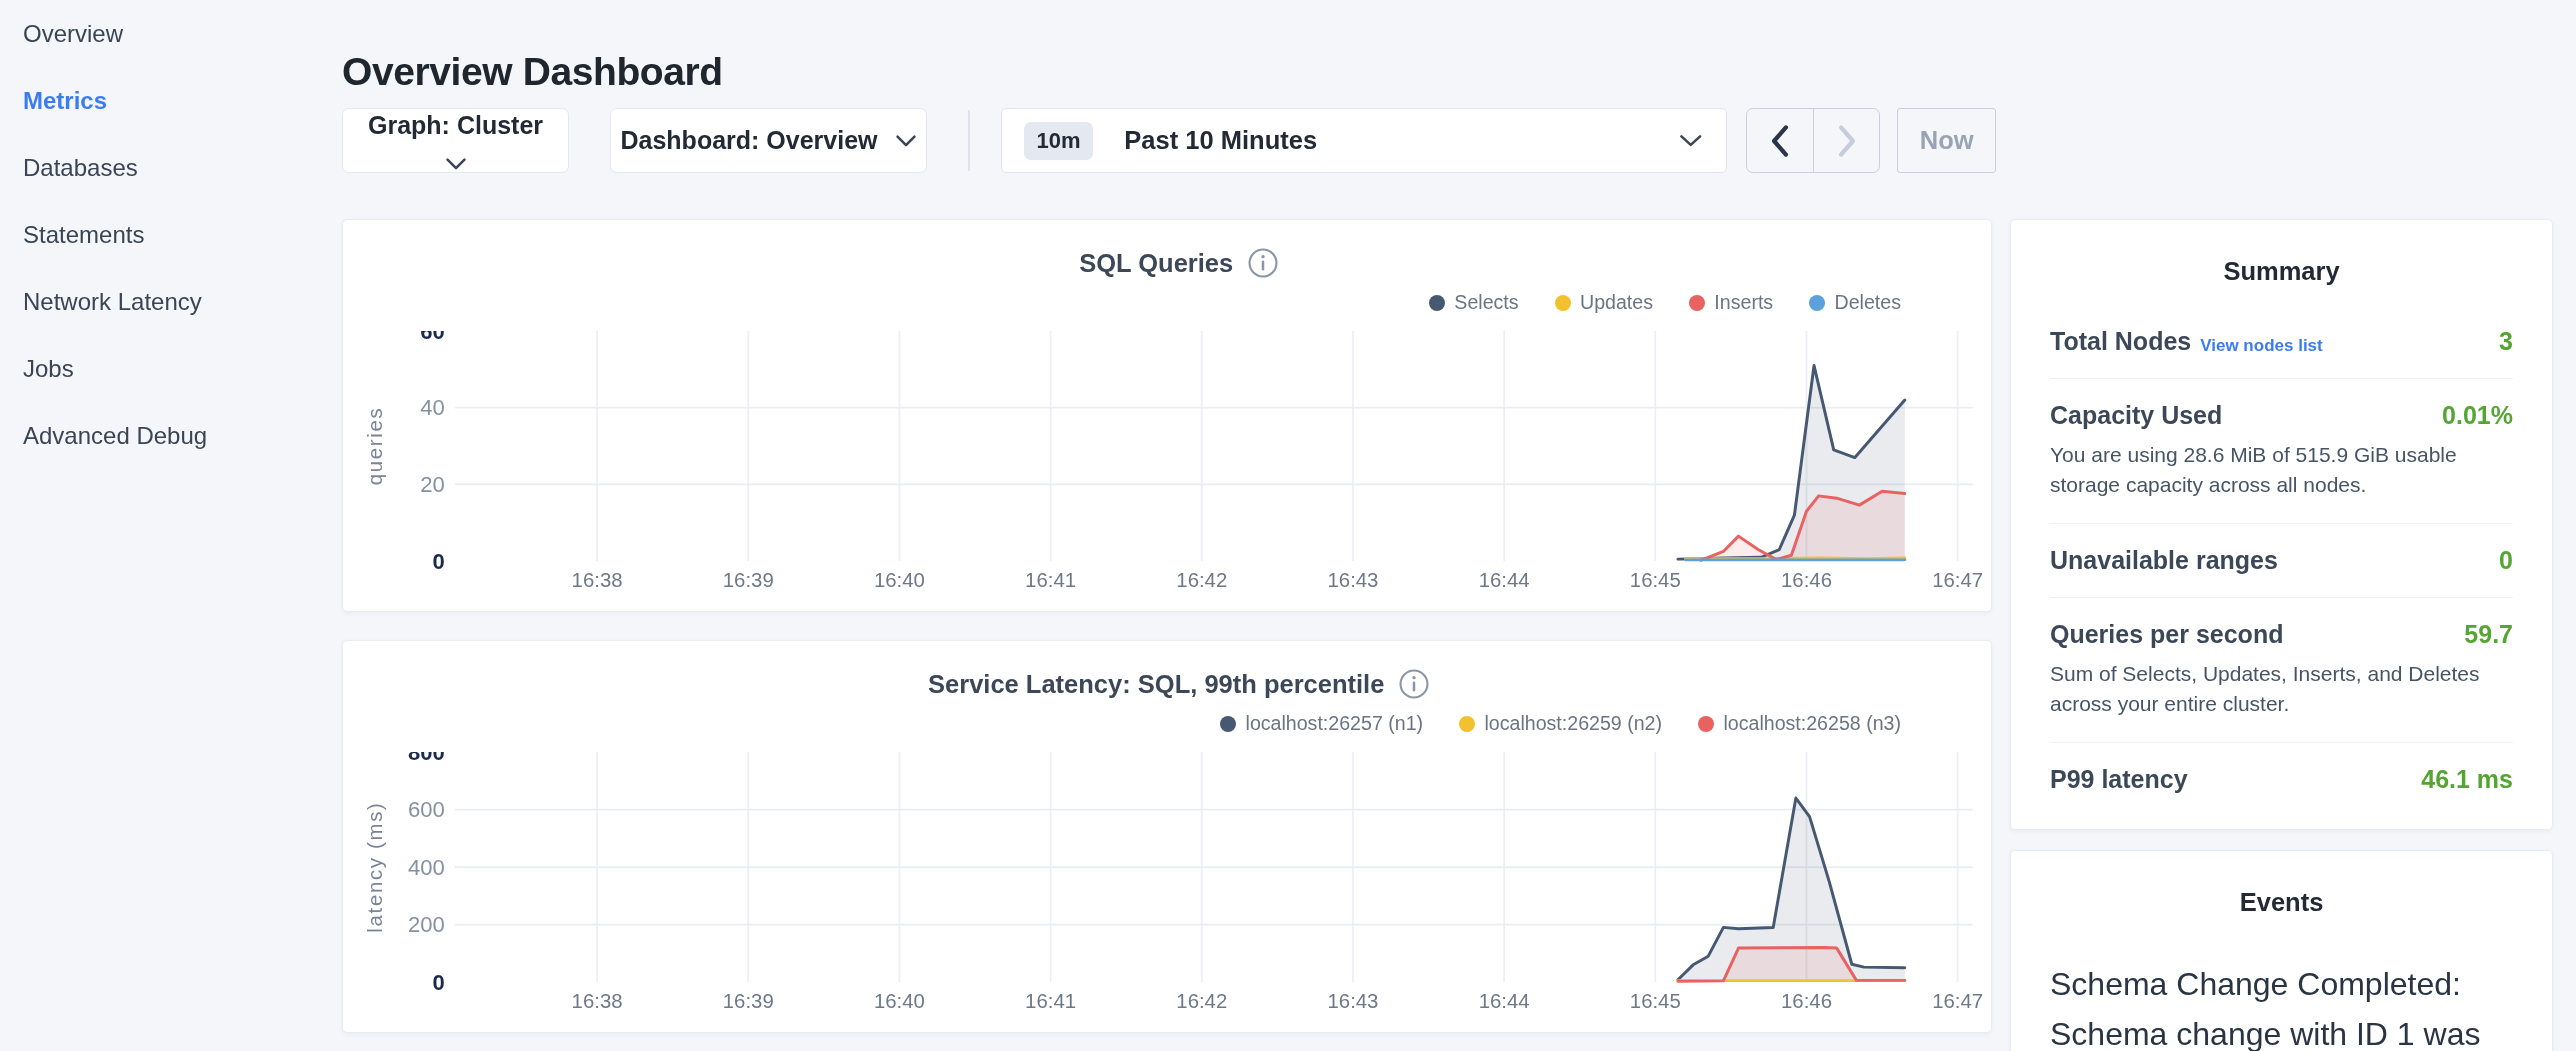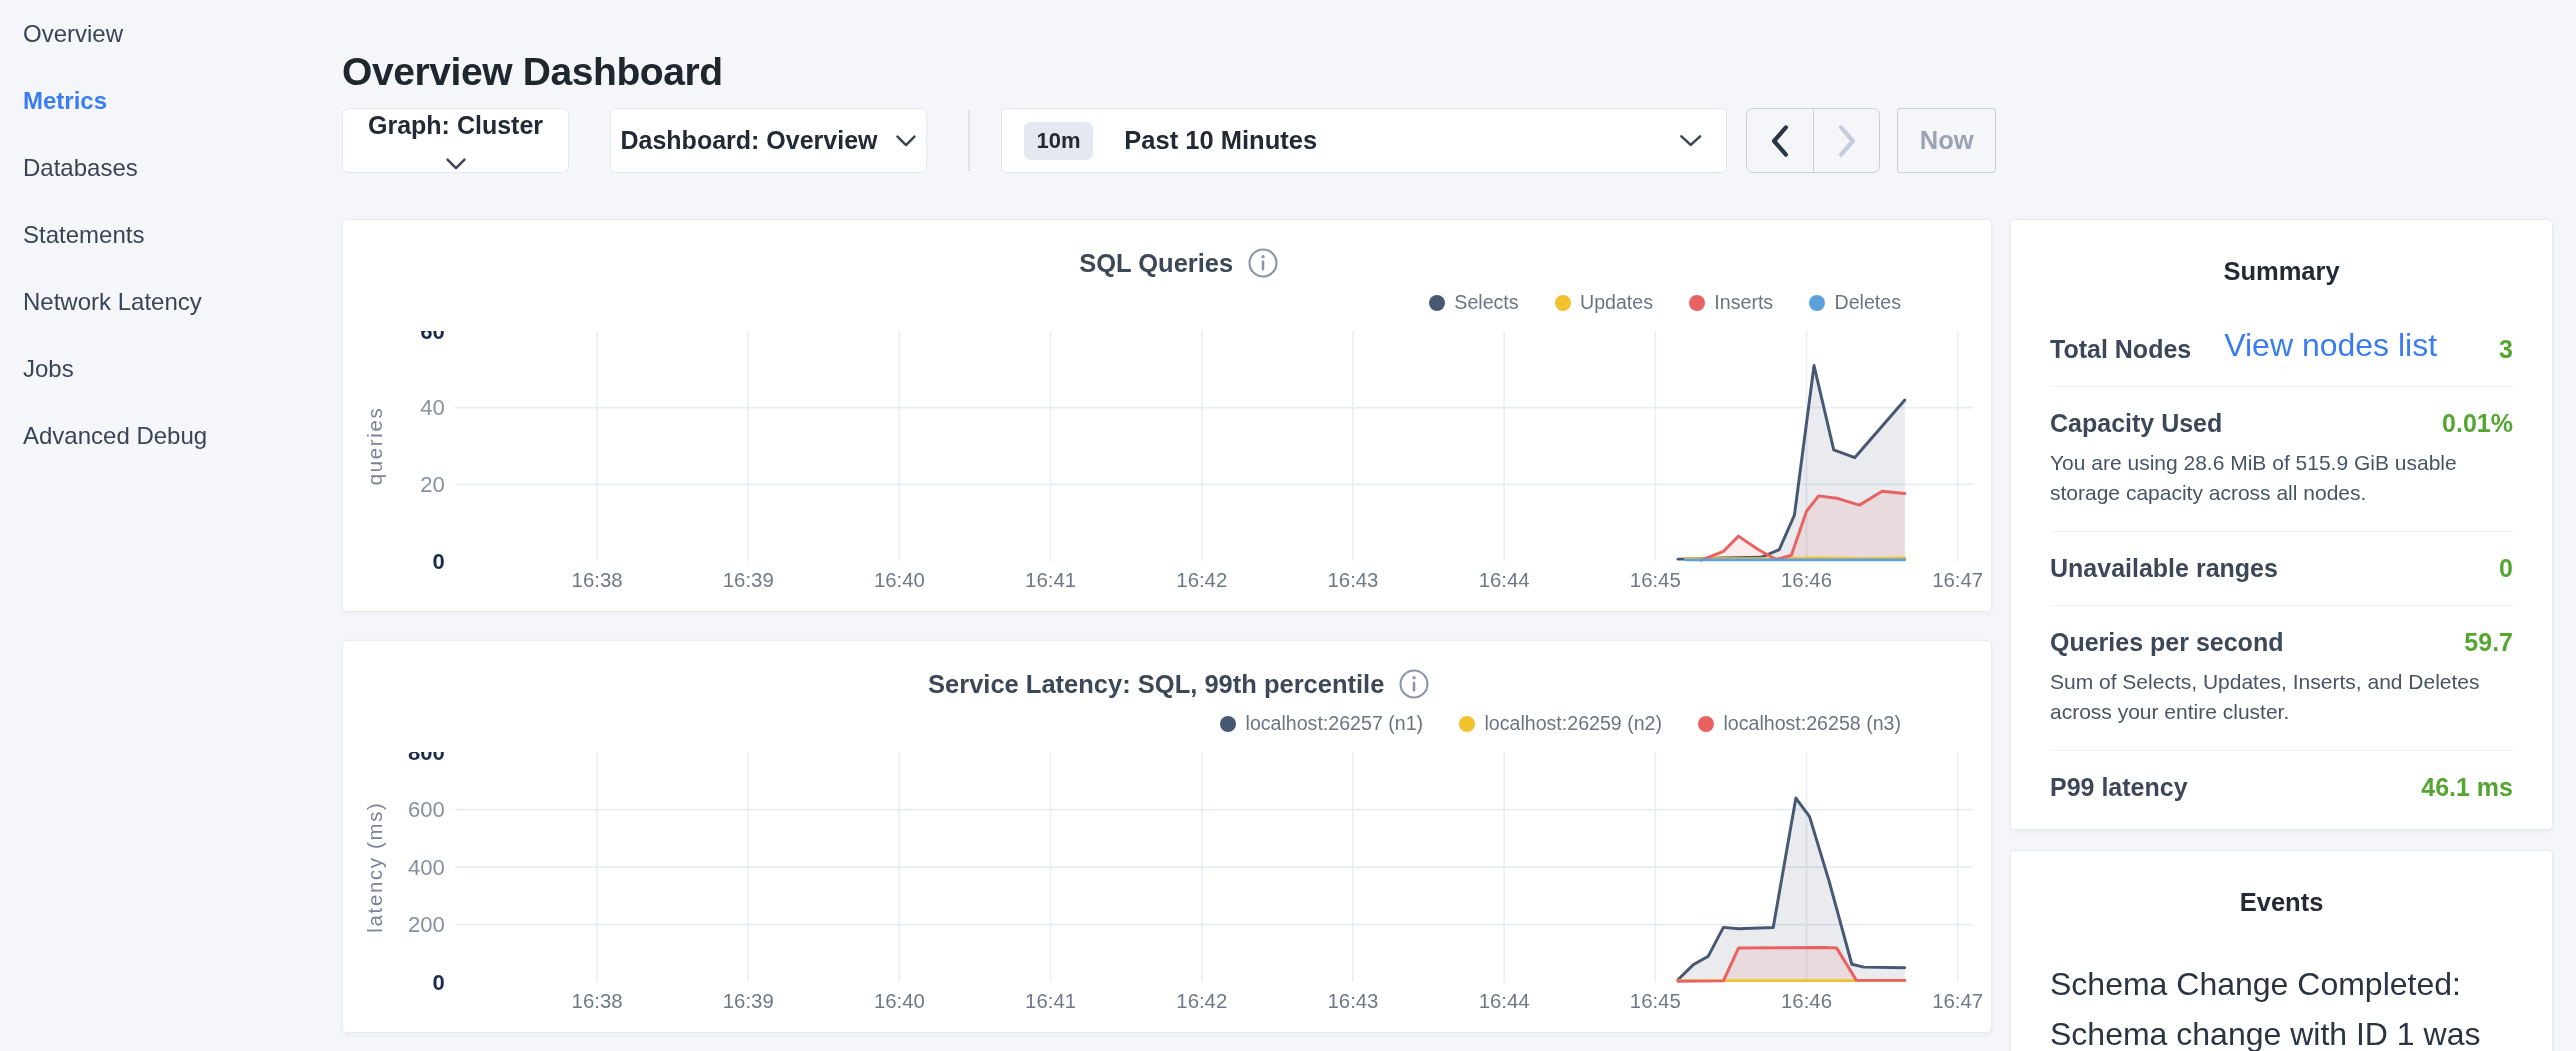--- a/index.html
+++ b/index.html
@@ -84,21 +84,21 @@
 
   
   .summary-card { left:2010px; top:219px; width:543px; height:611px; padding:0 39px; overflow:hidden; }
   .events-card  { left:2010px; top:850px; width:543px; height:281px; padding:0 39px; overflow:hidden; }
   .panel-title { text-align:center; font-size:25.5px; font-weight:700; color:#242A35; margin-top:37px; }
   .sum-rows { margin-top:18.7px; }
   .sum-row { padding:22px 0; border-bottom:1.7px solid #EEF1F6; }
   .sum-row:last-child { border-bottom:none; }
   .sum-main { display:flex; align-items:flex-end; }
   .sum-label { font-size:25px; font-weight:700; color:#3C4858; }
-  .sum-link { font-size:32px; font-weight:400; color:#3B7DF0; margin-left:33px; cursor:pointer; }
+  .sum-link { font-size:17px; font-weight:700; color:#3B7DF0; margin-left:9px; cursor:pointer; }
   .sum-value { margin-left:auto; font-size:25px; font-weight:700; color:#55A532; white-space:nowrap; }
   .sum-desc { margin-top:10.2px; font-size:21px; color:#475466; line-height:1.45; }
   .event-msg { margin-top:43px; font-size:32px; color:#2A3442; line-height:1.55; }
   .event-time { margin-top:6.8px; font-size:21px; color:#6E7888; }
 </style>
 </head>
 <body>
 
 <nav class="sidebar">
   <div class="nav-item">Overview</div>

